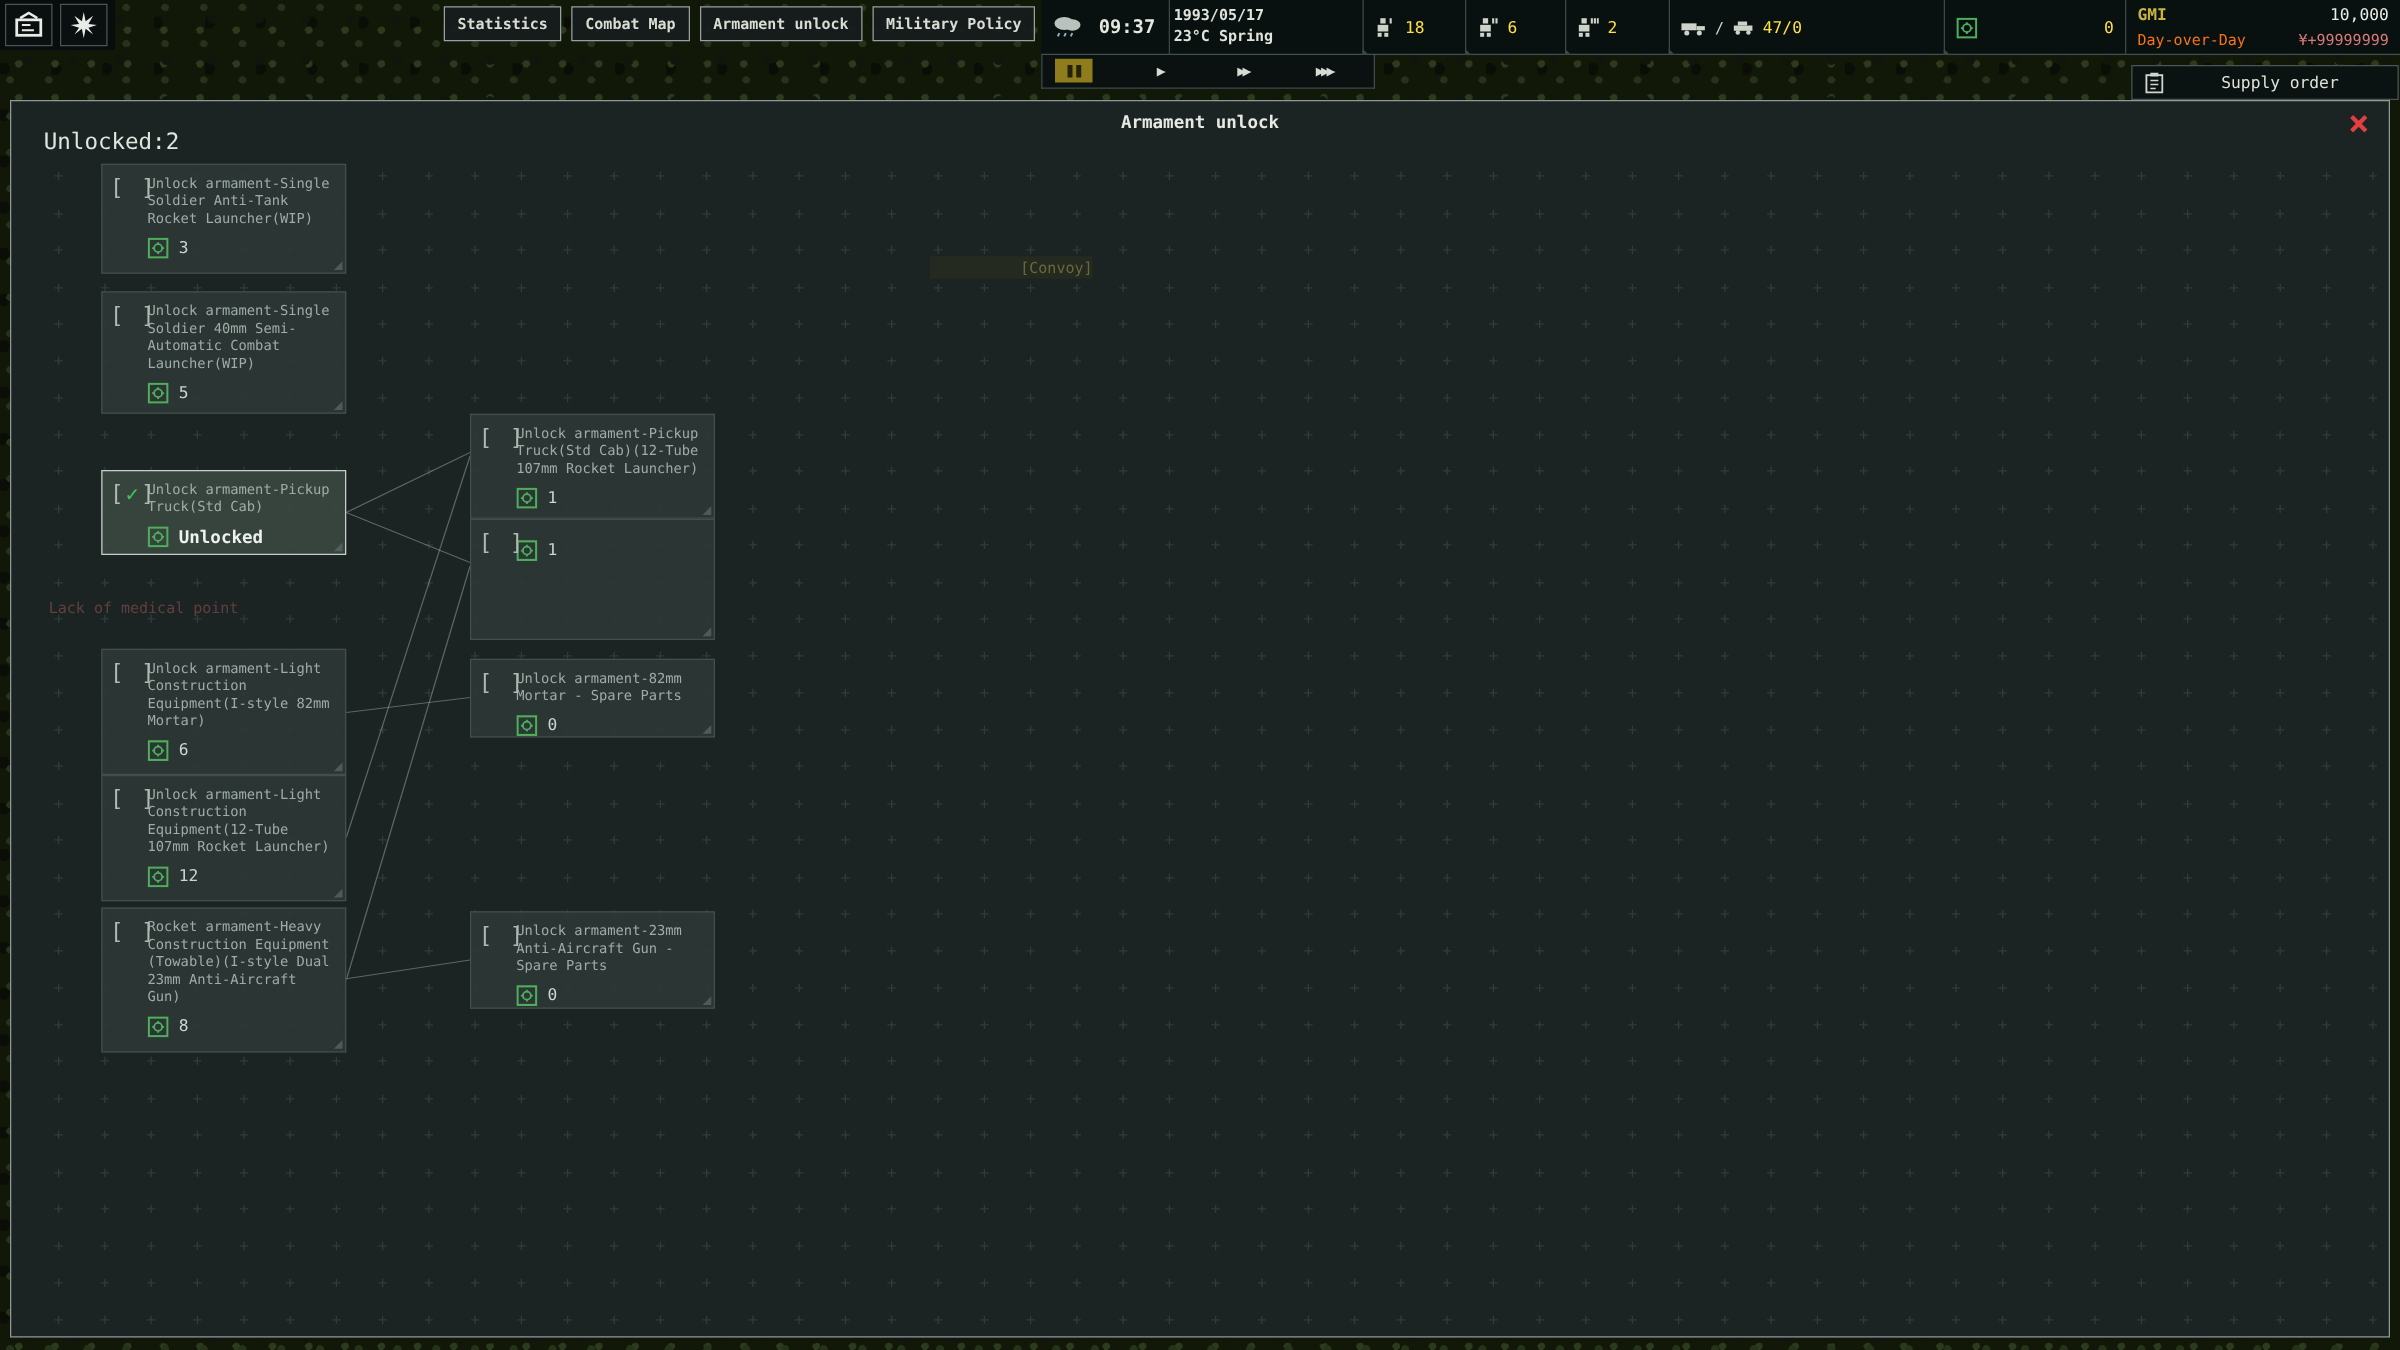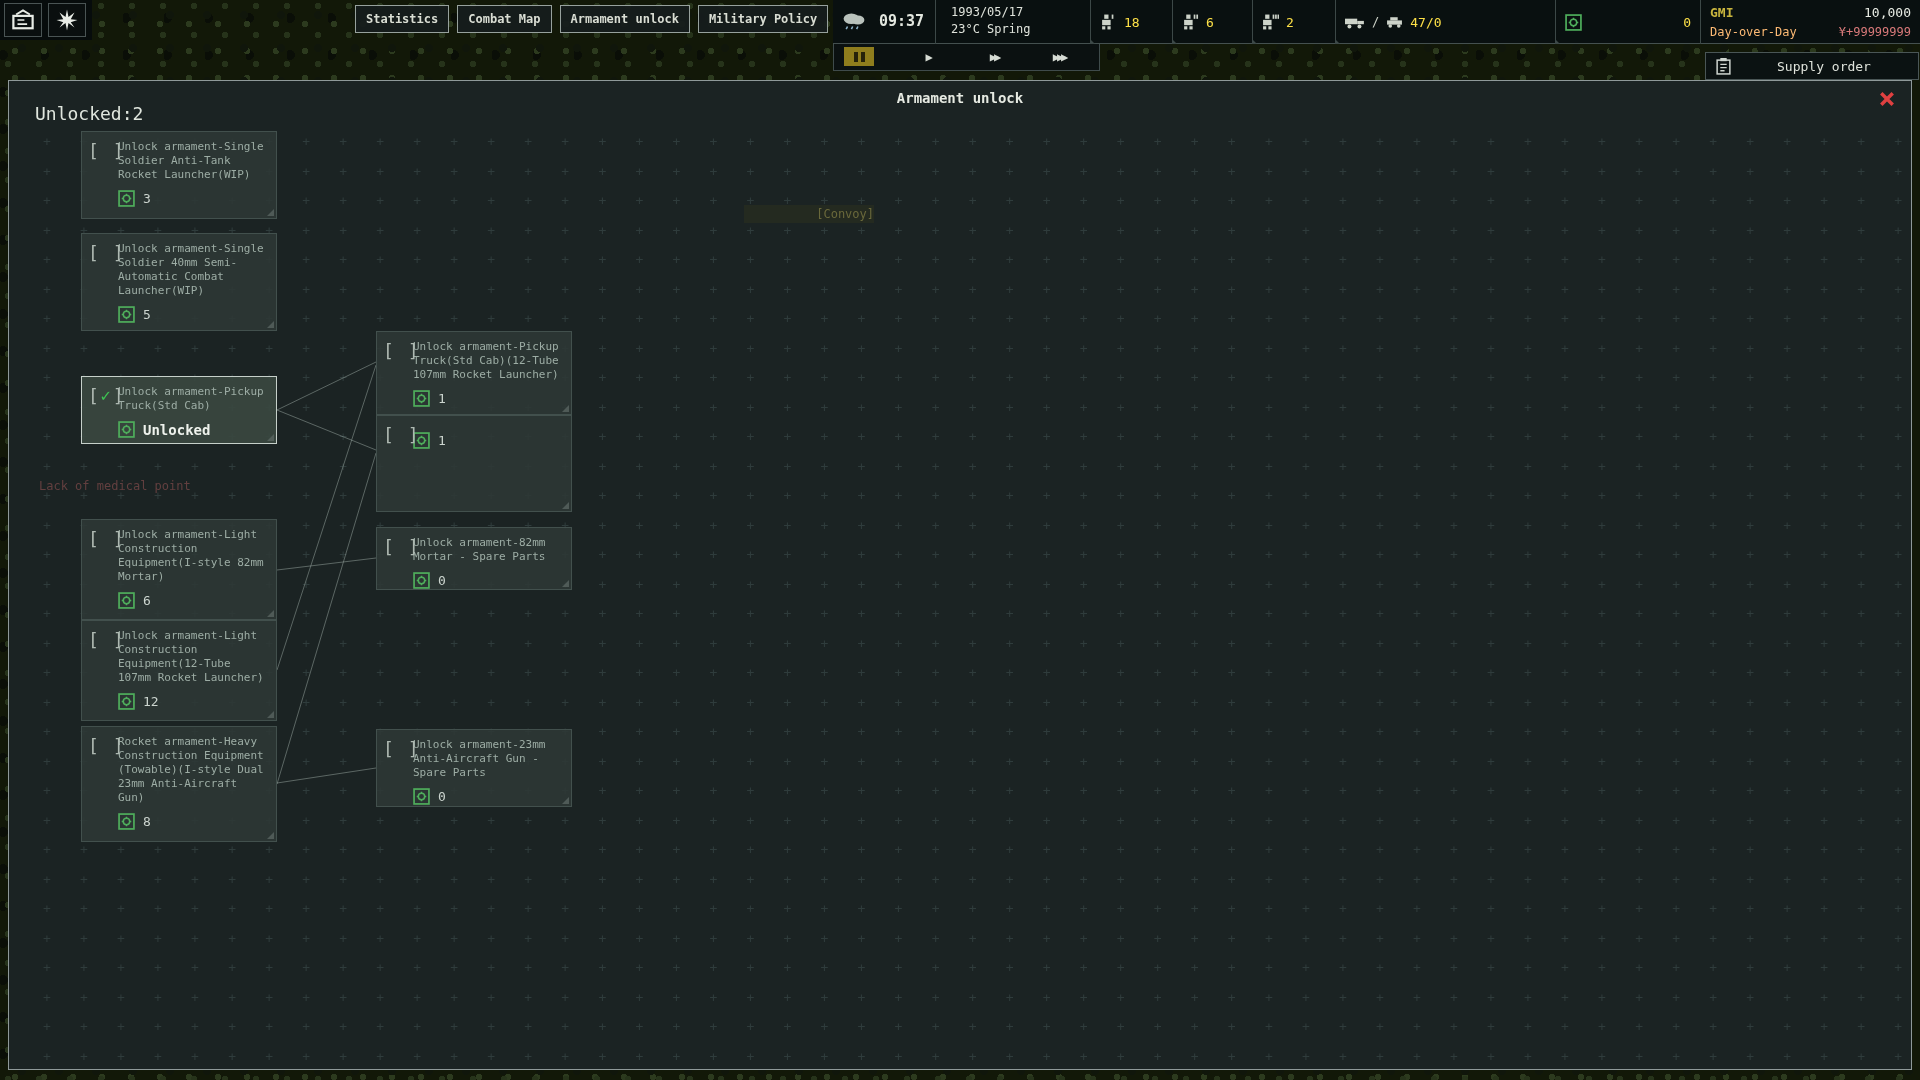--- a/index.html
+++ b/index.html
@@ -23,36 +23,36 @@
   .menurow{position:absolute;left:355px;top:5px;display:flex;gap:8px;}
   .menu-btn{background:rgba(22,28,28,.95);border:1px solid #97a19d;color:#d9ddd3;
     font-size:12px;font-weight:bold;padding:6px 10px;cursor:pointer;white-space:nowrap;}
 
   
   .statusbar{position:absolute;left:833px;top:0;width:1087px;height:44px;background:#091010;
     border-bottom:1px solid #44504f;}
   .weather{position:absolute;left:8px;top:9px;}
   .time{position:absolute;left:46px;top:12px;font-size:15px;font-weight:bold;color:#e3e7df;}
   .vdiv{position:absolute;top:0;width:1px;height:44px;background:#3c4847;}
-  .datecol{position:absolute;left:118px;top:4px;font-size:12px;color:#dfe3db;line-height:17px;white-space:nowrap;}
+  .datecol{position:absolute;left:106px;top:4px;font-size:12px;color:#dfe3db;line-height:17px;white-space:nowrap;font-weight:bold;}
   .datecol span{display:block;}
   .res-seg{position:absolute;top:0;height:44px;border-left:1px solid #3c4847;display:flex;
     align-items:center;gap:7px;padding:0 9px;color:#cfd5ca;font-size:13px;}
   .res-seg::after{content:'';position:absolute;left:-1px;bottom:0;width:0;height:0;
     border-left:5px solid #3c4847;border-top:5px solid transparent;}
   .res-val{color:#fde047;}
   .res-seg.crate{justify-content:space-between;}
   .slash{color:#cfd5ca;font-size:12px;}
   .gmi{position:absolute;left:867px;top:0;width:220px;height:44px;border-left:1px solid #3c4847;}
   .gmi .row{position:absolute;left:0;width:100%;display:flex;justify-content:space-between;
     padding:0 9px;font-size:13px;}
   .gmi .r1{top:5px}.gmi .r2{top:25px;font-size:12px;}
   .cur-label{color:#c9b53e;font-weight:bold;}
   .cur-val{color:#e8ece4;}
-  .dod-label{color:#fdba74;}
+  .dod-label{color:#f97316;}
   .dod-val{color:#d97a7a;}
 
   .supplybox{position:absolute;left:1705px;top:52px;width:214px;height:28px;background:#0b1212;
     border:1px solid #4a5656;display:flex;align-items:center;gap:9px;padding:0 10px;cursor:pointer;}
   .supplybox span{color:#dfe3db;font-size:13px;flex:1;text-align:center;}
 
   
   .playback{position:absolute;left:833px;top:44px;width:267px;height:27px;background:#0b1111;
     border:1px solid #3f4b4b;border-top:none;}
   .pb-btn{position:absolute;top:3px;width:30px;height:19px;display:flex;align-items:center;

